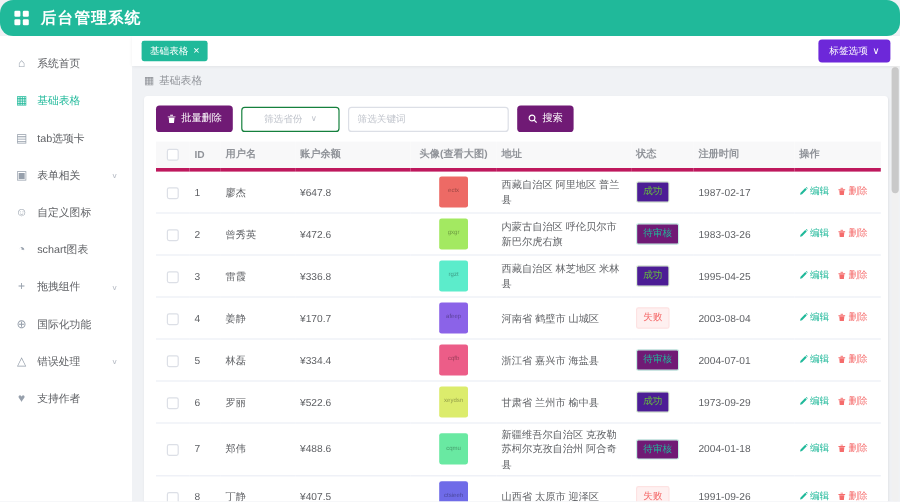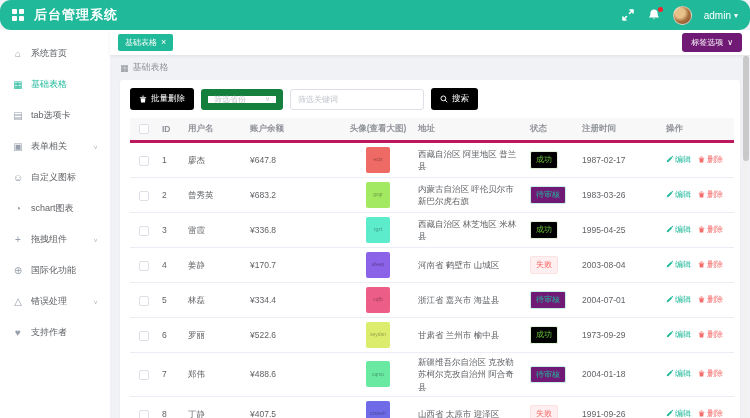--- a/index.html
+++ b/index.html
@@ -35,59 +35,59 @@
   .side-item.active, .side-item.active .si-icon { color:#20b99a; }
 
   .main { flex:1; display:flex; flex-direction:column; min-width:0; }
 
   
   .tabbar { height:25px; background:#fff; display:flex; align-items:center;
     padding:0 8px; box-shadow:0 1px 3px rgba(0,0,0,.08); position:relative; z-index:2; }
   .tab-chip { background:#20b99a; color:#fff; font-size:8px; padding:3px 7px;
     border-radius:2px; display:flex; align-items:center; gap:4px; cursor:pointer; }
   .tab-close { font-size:9px; line-height:1; cursor:pointer; }
-  .tag-options-btn { margin-left:auto; background:#701a75; color:#fff; border:none;
+  .tag-options-btn { margin-left:auto; background:#6d28d9; color:#fff; border:none;
     font-size:8px; padding:4px 9px; border-radius:3px; display:flex; align-items:center;
     gap:4px; cursor:pointer; font-family:inherit; }
 
   
   .content { padding:6px 10px 4px 10px; flex:1; overflow:hidden; }
   .breadcrumb { font-size:9px; color:#909399; display:flex; align-items:center;
     gap:4px; margin-bottom:6px; }
   .panel { background:#fff; border-radius:3px; padding:8px 10px;
     box-shadow:0 1px 2px rgba(0,0,0,.06); }
 
   .toolbar { display:flex; align-items:center; gap:7px; margin-bottom:8px; }
-  .btn-teal { background:#000000; color:#fff; border:none; font-size:8.5px;
+  .btn-teal { background:#701a75; color:#fff; border:none; font-size:8.5px;
     padding:5px 9px; border-radius:3px; display:inline-flex; align-items:center;
     gap:4px; cursor:pointer; font-family:inherit; }
   .btn-teal svg { width:8px; height:8px; }
-  .select-box { width:82px; height:21px; border:7px solid #15803d; border-radius:3px;
-    display:flex; align-items:center; padding:0 6px; font-size:8px; color:#c0c4cc;
+  .select-box { width:82px; height:21px; border:1px solid #15803d; border-radius:3px;
+    display:flex; align-items:center; padding:0 18px; font-size:8px; color:#c0c4cc;
     background:#fff; cursor:pointer; }
   .select-box .sb-chevron { margin-left:auto; font-size:7px; color:#c0c4cc; }
   .kw-input { width:134px; height:21px; border:1px solid #dcdfe6; border-radius:3px;
     font-size:8px; padding:0 7px; color:#606266; font-family:inherit; outline:none; }
   .kw-input::placeholder { color:#c0c4cc; }
 
   
   table { width:100%; border-collapse:collapse; table-layout:fixed; font-size:8.5px; color:#606266; }
   thead th { background:#f8f8f9; color:#909399; font-weight:bold; text-align:left;
     padding:5px 4px; border-bottom:3px solid #be185d; font-size:8.5px; }
   tbody td { padding:3px 4px; border-bottom:1px solid #ebeef5; vertical-align:middle;
     line-height:1.45; word-break:break-all; }
   th.c-center, td.c-center { text-align:center; }
   .checkbox { width:10px; height:10px; border:1px solid #dcdfe6; border-radius:2px;
     display:inline-block; background:#fff; cursor:pointer; vertical-align:middle; }
   .avatar-box { width:24px; height:26px; border-radius:2px; margin:1px auto;
     display:flex; align-items:center; justify-content:center; overflow:hidden; }
   .avatar-box .av-text { font-size:5px; color:rgba(0,0,0,.35); letter-spacing:0; }
   .badge { display:inline-block; font-size:8px; padding:2px 5px; border-radius:2px;
     border:1px solid transparent; white-space:nowrap; }
-  .badge.success { background:#000000; color:#67c23a; border-color:#e1f3d8; }
+  .badge.success { background:#4c1d95; color:#67c23a; border-color:#e1f3d8; }
   .badge.wait    { background:#701a75; color:#20b99a; border-color:#c6f0e3; }
   .badge.fail    { background:#fef0f0; color:#f56c6c; border-color:#fde2e2; }
   .act-link { display:inline-flex; align-items:center; gap:2px; font-size:8px;
     cursor:pointer; text-decoration:none; white-space:nowrap; }
   .act-link svg { width:7px; height:7px; }
   .act-edit { color:#20b99a; margin-right:7px; }
   .act-del  { color:#f56c6c; }
 
   
   .scrollbar-track { position:absolute; right:1px; top:30px; width:6px; height:388px;
@@ -99,40 +99,20 @@
 <body>
 
 <div class="header">
   <div class="logo-grid">
       <span></span>
       <span></span>
       <span></span>
       <span></span>
     </div>
   <div class="app-title">后台管理系统</div>
-  <div class="header-right">
-    <span class="h-icon">
-      <svg viewBox="0 0 14 14" fill="none" stroke="#fff" stroke-width="1.6" stroke-linecap="round">
-        <path d="M8.5 5.5 L12 2 M12 2 h-3 M12 2 v3"></path>
-        <path d="M5.5 8.5 L2 12 M2 12 h3 M2 12 v-3"></path>
-      </svg>
-    </span>
-    <span class="h-icon">
-      <svg viewBox="0 0 14 14" fill="#fff">
-        <path d="M7 1.5c-2.2 0-3.6 1.6-3.6 3.8 0 2.6-.9 3.6-1.4 4.1h10c-.5-.5-1.4-1.5-1.4-4.1 0-2.2-1.4-3.8-3.6-3.8z"></path>
-        <path d="M5.8 10.5a1.3 1.3 0 0 0 2.4 0z"></path>
-      </svg>
-      <span class="bell-dot"></span>
-    </span>
-    <span class="avatar"></span>
-    <span class="user-name">
-      <span>admin</span>
-      <span class="caret">▾</span>
-    </span>
-  </div>
 </div>
 
 <div class="wrap">
   <div class="sidebar">
     <div id="sidebar-menu">
   <div class="side-item">
     <span class="si-icon">⌂</span>
     <span class="si-label">系统首页</span>
     <span class="si-chevron" style="visibility: hidden;">∨</span>
   </div>
@@ -284,21 +264,21 @@
         </svg>
                     <span class="del-label">删除</span>
       </a>
     </td>
   </tr>
 
   <tr>
     <td class="c-center"><span class="checkbox"></span></td>
     <td class="c-id">2</td>
     <td class="c-name">曾秀英</td>
-    <td class="c-balance">¥683.2</td>
+    <td class="c-balance">¥472.6</td>
     <td class="c-center">
       <div class="avatar-box" style="background: rgb(163, 233, 97);">
         <span class="av-text">gxgr</span>
       </div>
     </td>
     <td class="c-address">内蒙古自治区 呼伦贝尔市 新巴尔虎右旗</td>
     <td><span class="badge wait">待审核</span></td>
     <td class="c-date">1983-03-26</td>
     <td>
       <a class="act-link act-edit">

